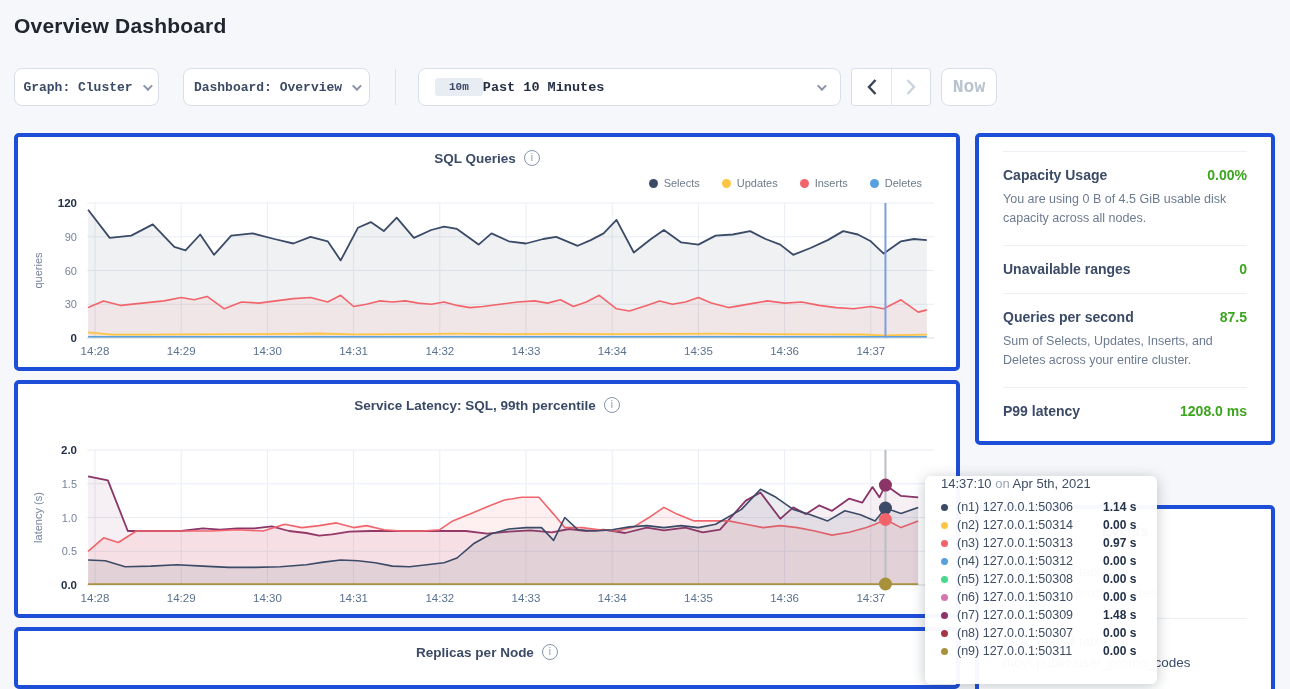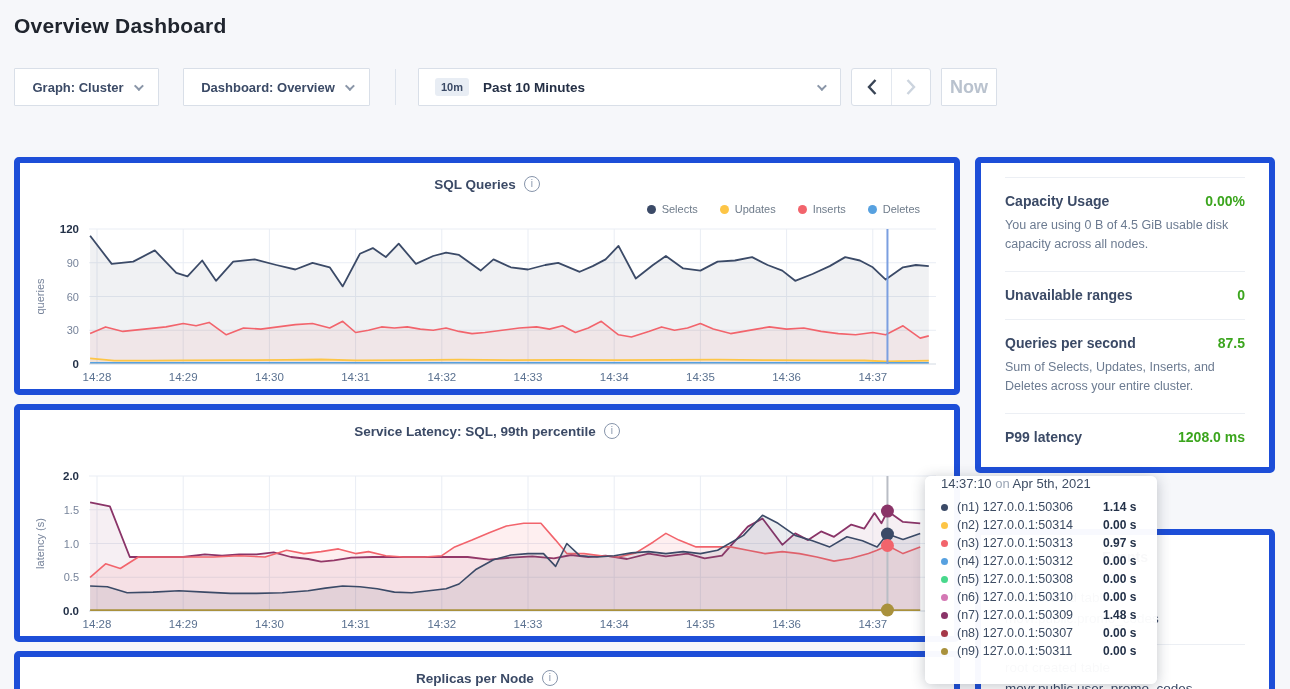--- a/index.html
+++ b/index.html
@@ -5,36 +5,36 @@
   * { margin:0; padding:0; box-sizing:border-box; }
   html,body { width:1290px; height:689px; overflow:hidden; }
   body { font-family:"Liberation Sans","DejaVu Sans",sans-serif; background:#f6f7fa; color:#3b4a66; position:relative; }
   .page { position:relative; width:1290px; height:689px; }
 
   
   .page-title { position:absolute; left:14px; top:14px; font-size:21px; font-weight:700; color:#20252e; letter-spacing:.2px; }
 
   
   .toolbar { position:absolute; left:0; top:68px; width:1290px; height:38px; }
-  .btn { background:#fff; border:1px solid #d9dfe8; border-radius:1px; height:38px; display:inline-flex; align-items:center; justify-content:center; font-weight:700; font-size:13px; color:#3b4a66; cursor:pointer; }
+  .btn { background:#fff; border:1px solid #d9dfe8; border-radius:8px; height:38px; display:inline-flex; align-items:center; justify-content:center; font-weight:700; font-size:13px; color:#3b4a66; cursor:pointer;font-family:Liberation Mono, monospace; }
   .dd-graph { position:absolute; left:14px; width:145px; }
   .dd-dashboard { position:absolute; left:183px; width:187px; }
   .chev { display:inline-block; width:7px; height:7px; border-right:2px solid #8a96a8; border-bottom:2px solid #8a96a8; transform:rotate(45deg) translateY(-2px); margin-left:10px; }
   .tb-divider { position:absolute; left:395px; top:1px; width:1px; height:36px; background:#dde3ec; }
   .time-select { position:absolute; left:418px; width:423px; padding:0 16px; justify-content:flex-start; }
-  .time-badge { background:#e8edf4; border-radius:3px; font-size:11px; font-weight:700; color:#3b4a66; padding:3px 6px; margin-right:14px; }
+  .time-badge { background:#e8edf4; border-radius:3px; font-size:11px; font-weight:700; color:#3b4a66; padding:3px 14px; }
   .time-label { font-size:13.5px; font-weight:700; color:#242f45; }
   .time-select .chev { margin-left:auto; }
   .arrows { position:absolute; left:851px; width:80px; height:38px; border:1px solid #d9dfe8; border-radius:3px; background:#fff; display:flex; }
   .arrow-cell { width:50%; display:flex; align-items:center; justify-content:center; cursor:pointer; }
   .arrow-cell + .arrow-cell { border-left:1px solid #e3e8ef; }
   .now-btn { position:absolute; left:941px; width:56px; color:#b9c2ce; font-size:18px; cursor:default; }
 
   
-  .panel { position:absolute; background:#fff; border:6px solid #1d4ed8; border-radius:5px;margin-top:24px; }
+  .panel { position:absolute; background:#fff; border:4px solid #1d4ed8; border-radius:5px; }
   .chart-panel-1 { left:14px; top:133px; width:946px; height:238px; }
   .chart-panel-2 { left:14px; top:380px; width:946px; height:238px; }
   .chart-panel-3 { left:14px; top:627px; width:946px; height:62px; overflow:hidden; }
   .chart-title-row { position:absolute; top:13px; left:0; width:100%; display:flex; align-items:center; justify-content:center; gap:8px; }
   .chart-title { font-size:13.5px; font-weight:700; color:#3b4a66; }
   .info-icon { width:16px; height:16px; border:1.4px solid #8795ab; border-radius:50%; color:#8795ab; font-size:10px; line-height:13px; text-align:center; font-style:normal; cursor:pointer; }
   .chart-svg { position:absolute; left:0; top:0; }
   .xt { font-size:11.5px; fill:#5a7190; }
   .yt { font-size:11px; fill:#76839a; }
   .yt.b { font-weight:700; fill:#233148; font-size:11.5px; }

